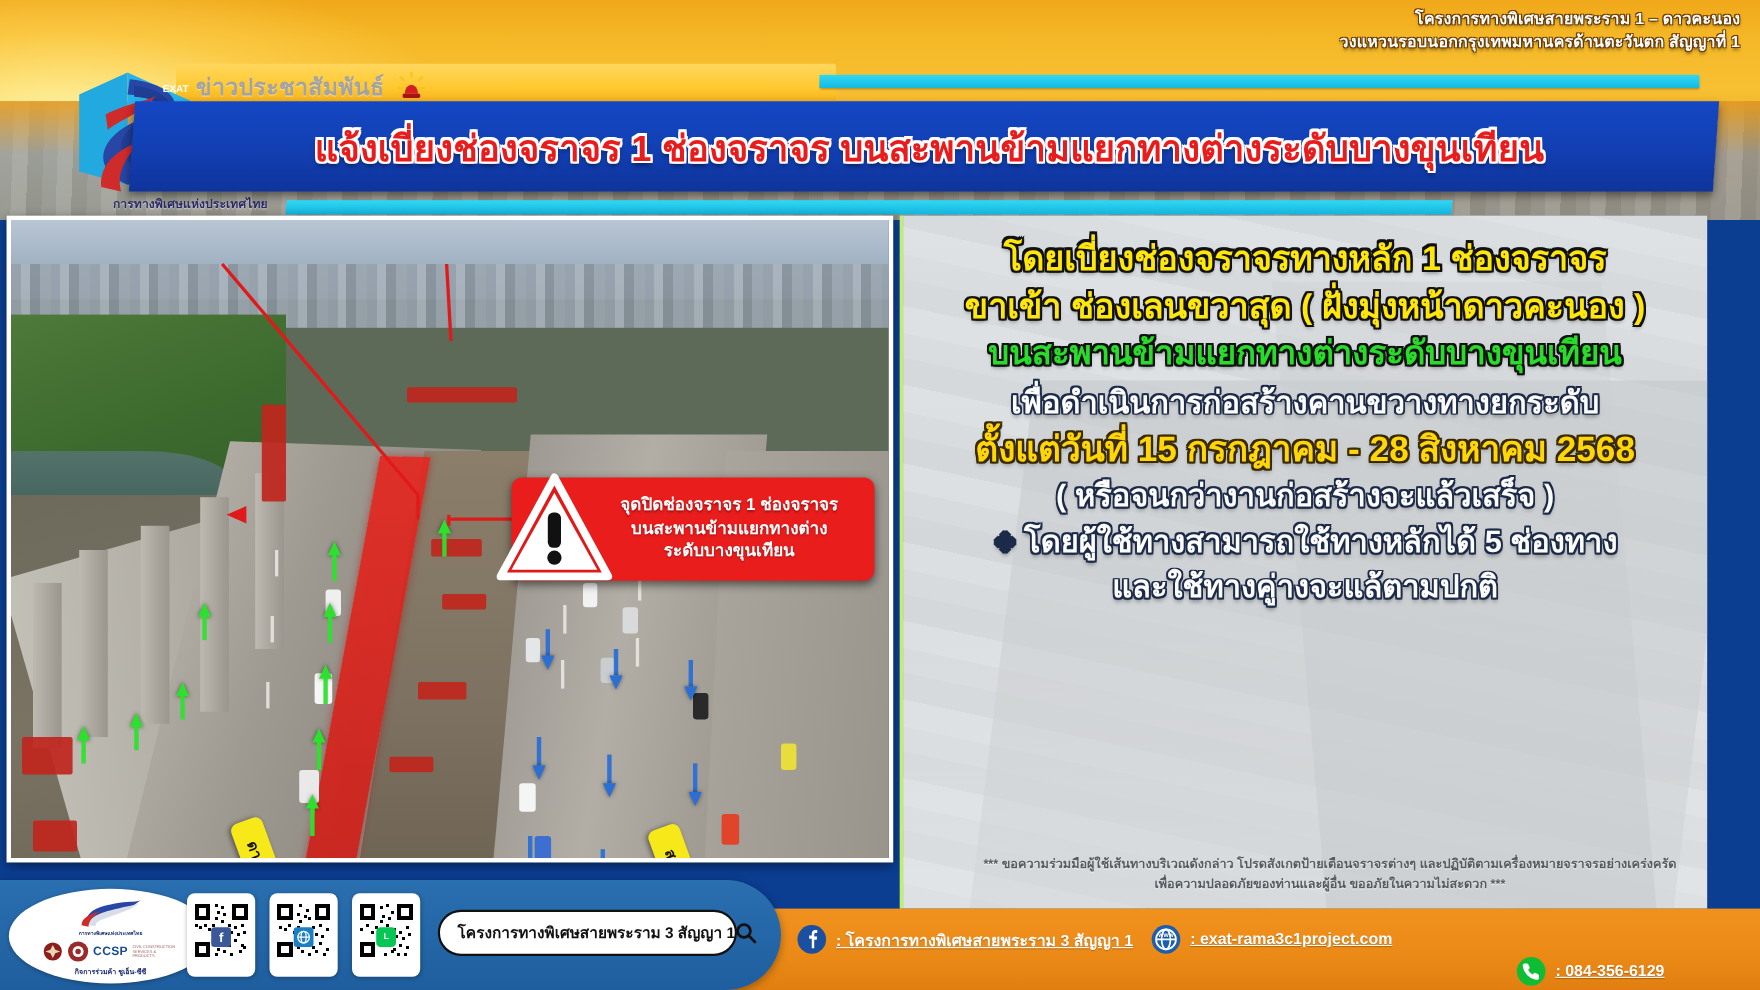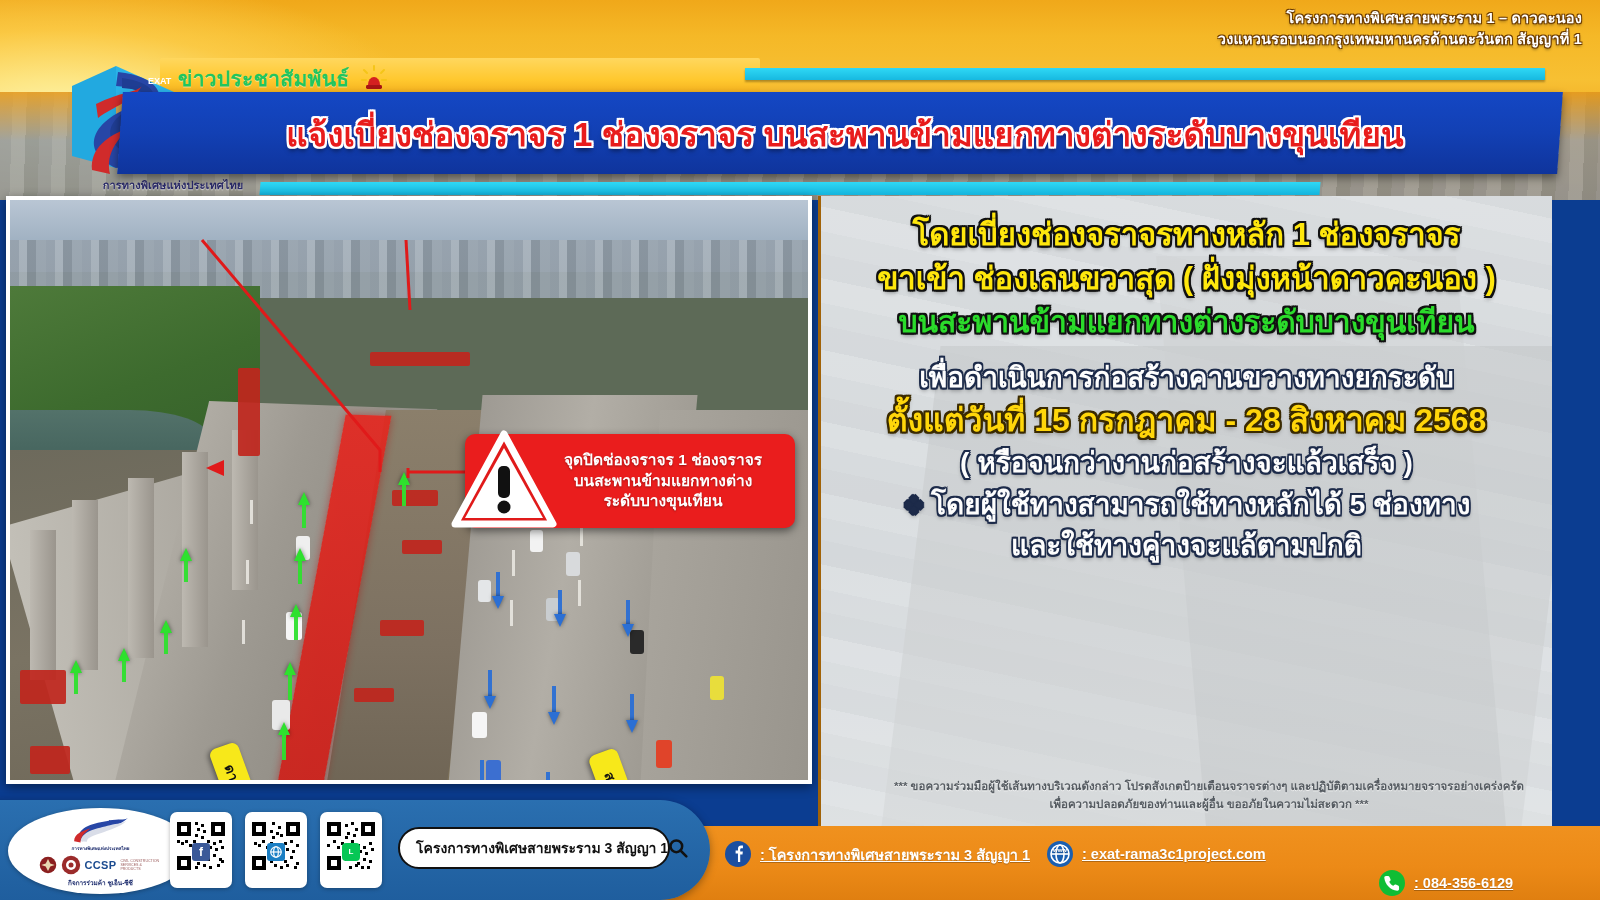--- a/index.html
+++ b/index.html
@@ -42,21 +42,21 @@
   }
 
   
   #press-label-strip{
     position:absolute; left:160px; top:58px; width:600px; height:40px;
     background:linear-gradient(180deg,#ffd75e 0%,#ffc82e 55%,#f0a81a 100%);
     border-radius:2px;
   }
   #press-label{
     position:absolute; left:178px; top:60px; height:36px; display:flex; align-items:center; gap:12px;
-    font-size:21px; font-weight:bold; color:#22c55e; letter-spacing:.3px;
+    font-size:21px; font-weight:bold; color:#a3a3a3; letter-spacing:.3px;
     text-shadow:0 1px 0 rgba(255,255,255,.45);
   }
   #siren-icon{ width:26px; height:26px; display:block; }
 
   
   #cyan-top{
     position:absolute; left:745px; top:68px; width:800px; height:12px;
     background:linear-gradient(180deg,#2fd8f5 0%,#17b9e0 100%);
     box-shadow:0 2px 2px rgba(0,0,0,.3);
   }
@@ -179,21 +179,21 @@
     display:flex; align-items:center; justify-content:center;
     color:#111; font-size:13.5px; font-weight:bold; white-space:nowrap;
     box-shadow:0 2px 5px rgba(0,0,0,.45);
   }
   .bigred-arrow{ position:absolute; }
 
   
   #text-panel{
     position:absolute; left:818px; top:196px; width:734px; height:630px;
     overflow:hidden; background:#9aa3ab;
-    border-left:3px solid #a16207;
+    border-left:3px solid #bef264;
   }
   #tp-bg{
     position:absolute; inset:0;
     background:
       linear-gradient(180deg,rgba(235,236,238,.62) 0%,rgba(228,230,233,.58) 50%,rgba(238,239,241,.66) 100%),
       repeating-linear-gradient(12deg,#7f8a93 0 22px,#95a0a9 22px 46px,#6f7a84 46px 70px),
       linear-gradient(180deg,#8e99a2,#78838d);
   }
   #tp-road-a{ position:absolute; left:90px; top:150px; width:640px; height:480px;
     background:linear-gradient(6deg,#b4b8ba 0%,#a0a4a7 50%,#8f9396 100%); transform:skewX(-7deg); opacity:.55; }
@@ -206,21 +206,21 @@
     text-align:center; font-weight:bold; white-space:nowrap; line-height:1.12;
   }
   .l-yellow{
     color:#ffe70d; font-size:31px; margin-bottom:9px;
     text-shadow:
       -2px 0 0 #111,2px 0 0 #111,0 -2px 0 #111,0 2px 0 #111,
       -2px -2px 0 #111,2px -2px 0 #111,-2px 2px 0 #111,2px 2px 0 #111,
       0 3px 4px rgba(0,0,0,.45);
   }
   .l-green{
-    color:#2bdb2b; font-size:30px; margin-bottom:23px;
+    color:#2bdb2b; font-size:30px; margin-bottom:11px;
     text-shadow:
       -2px 0 0 #111,2px 0 0 #111,0 -2px 0 #111,0 2px 0 #111,
       -2px -2px 0 #111,2px -2px 0 #111,-2px 2px 0 #111,2px 2px 0 #111,
       0 3px 4px rgba(0,0,0,.45);
   }
   .l-white{
     color:#fdfdfd; font-size:28px; margin-bottom:10px;
     text-shadow:
       -1.6px 0 0 #1d2b4a,1.6px 0 0 #1d2b4a,0 -1.6px 0 #1d2b4a,0 1.6px 0 #1d2b4a,
       -1.6px -1.6px 0 #1d2b4a,1.6px -1.6px 0 #1d2b4a,-1.6px 1.6px 0 #1d2b4a,1.6px 1.6px 0 #1d2b4a,

